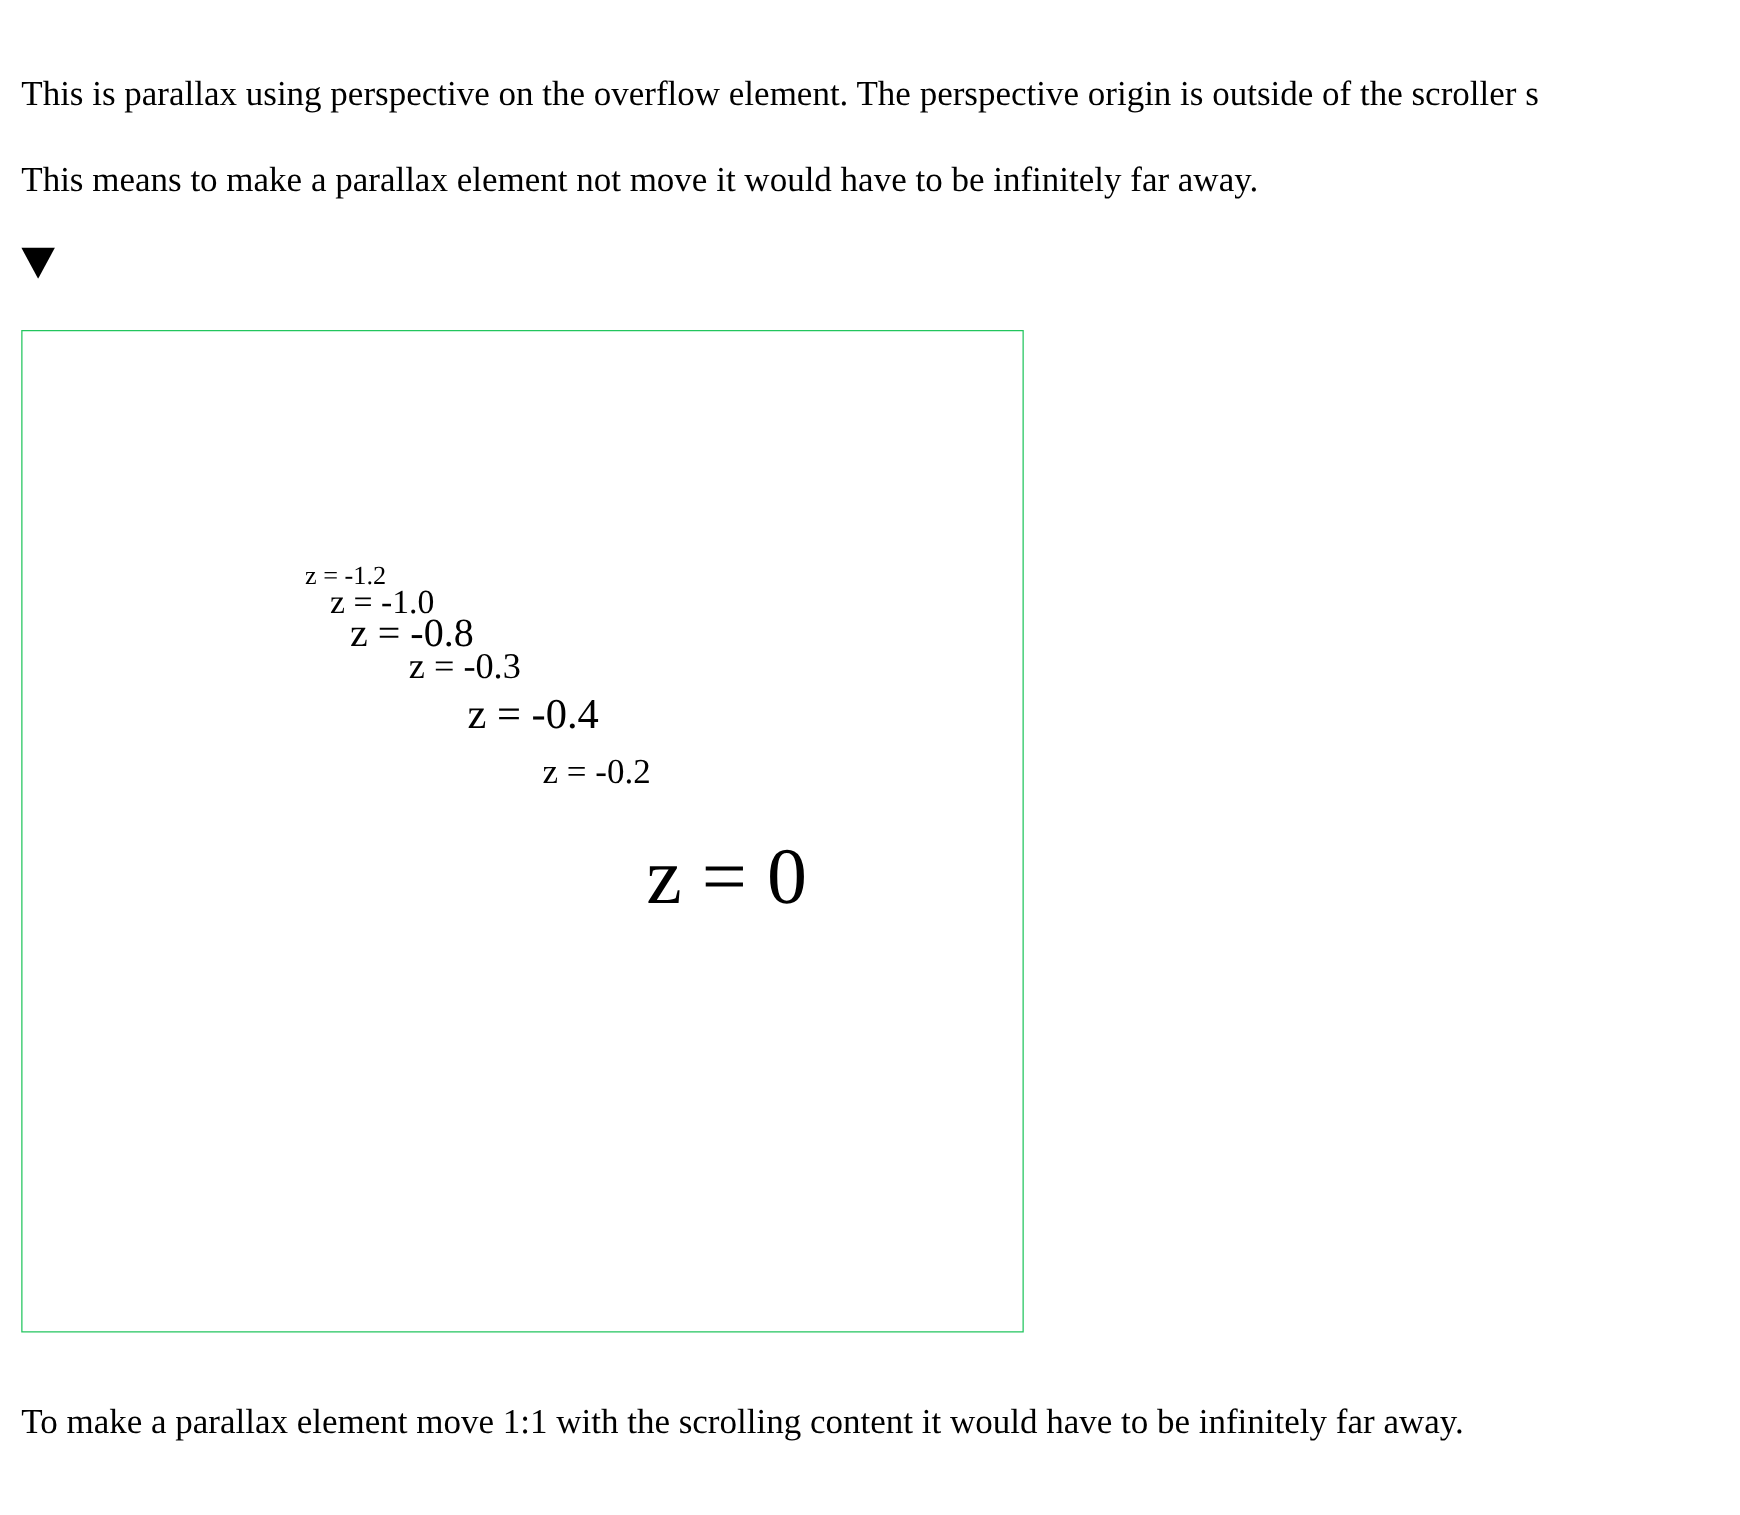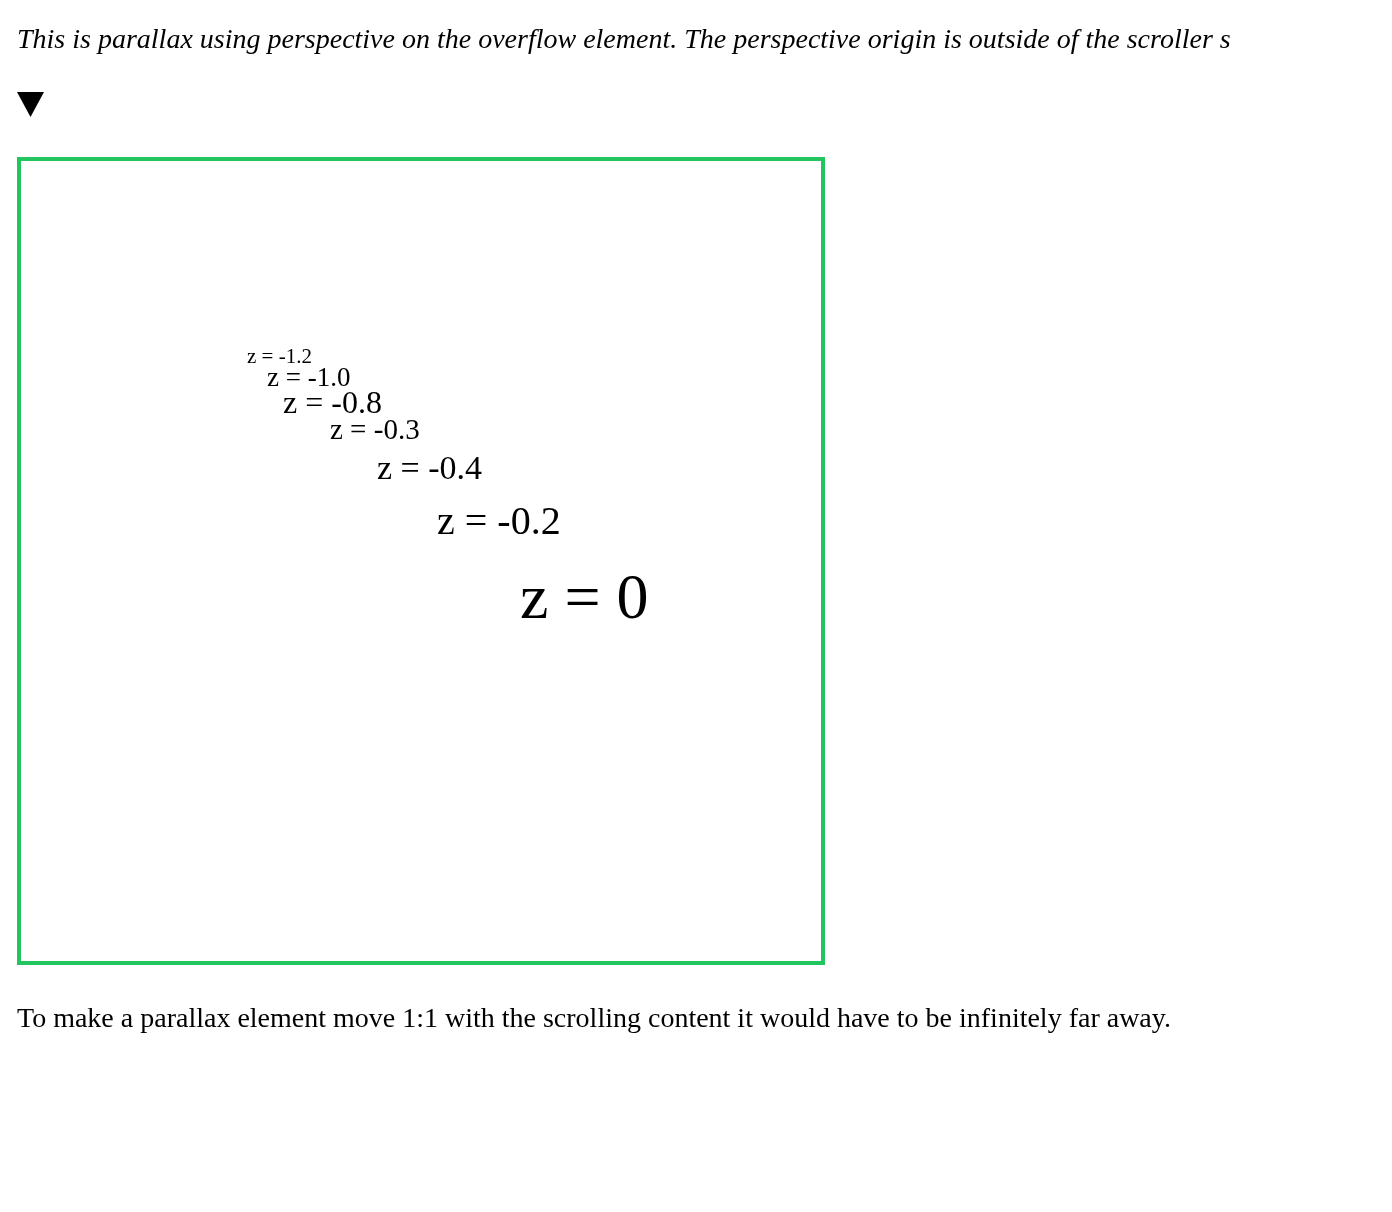--- a/index.html
+++ b/index.html
@@ -17,64 +17,64 @@
   .page {
     padding-left: 17px;
   }
   p.para {
     font-size: 28px;
     line-height: 32px;
     margin: 37px 0;
     white-space: nowrap;
   }
   p.para.first {
-    margin-top: 23px;
-    font-style: italic;
+    margin-top: 60px;
   }
   p.origin-line {
     margin-bottom: 33px;
   }
   .tri {
     display: inline-block;
     margin-right: 10px;
   }
   .tri svg {
     display: inline-block;
     vertical-align: baseline;
   }
   .scroller {
     width: 800px;
     height: 800px;
-    border: 4px solid #22c55e;
-    margin: 33px 0 37px 0;
+    border: 1px solid #22c55e;
+    margin: 33px 0 56px 0;
     position: relative;
     background: #ffffff;
     overflow: hidden;
   }
   .zlabel {
     position: absolute;
     white-space: nowrap;
     line-height: 1.15;
   }
   
   .z0 { left: 226px; top: 183px; font-size: 21px; }
   .z1 { left: 246px; top: 201px; font-size: 27px; }
   .z2 { left: 262px; top: 223px; font-size: 32px; }
   .z3 { left: 309px; top: 252px; font-size: 29px; }
   .z4 { left: 356px; top: 287px; font-size: 34px; }
-  .z5 { left: 416px; top: 337px; font-size: 40px; }
+  .z5 { left: 416px; top: 337px; font-size: 28px; }
   .z6 { left: 499px; top: 399px; font-size: 64px; }
 </style>
 </head>
 <body>
 
 <div class="page">
 
   <p class="para first">This is parallax using perspective on the overflow element. The perspective origin is outside of the scroller s</p>
 
+  <p class="para">This means to make a parallax element not move it would have to be infinitely far away.</p>
 
   <p class="para origin-line">
     <span class="tri"><svg width="27" height="25" viewBox="0 0 27 25" aria-hidden="true">
           <polygon points="0,0 27,0 13.5,25" fill="#000000"></polygon>
         </svg></span>
   </p>
 
   <div class="scroller">
     <div class="zlabel z0">z = -1.2</div>
     <div class="zlabel z1">z = -1.0</div>

